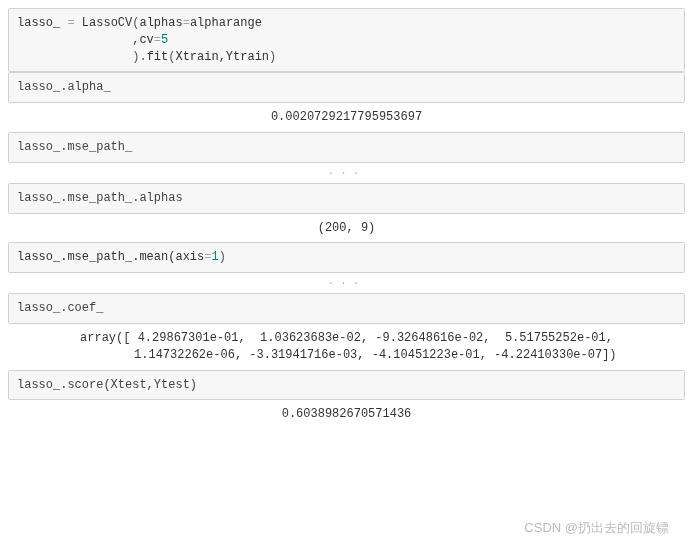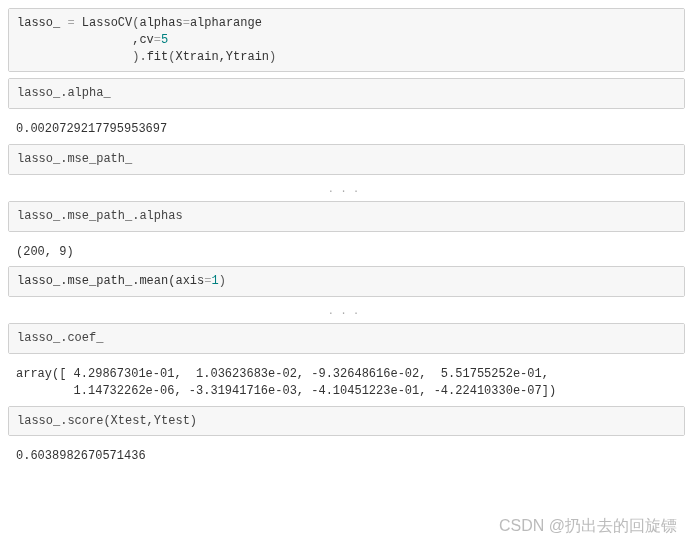--- a/index.html
+++ b/index.html
@@ -8,49 +8,50 @@
     background: #ffffff;
     font-family: Consolas, "Courier New", monospace;
     font-size: 12px;
     color: #444;
     width: 693px;
     box-sizing: border-box;
   }
   .cell {
     border: 1px solid #d0d0d0;
     border-radius: 2px;
-    margin-bottom: 6px;
+    margin-bottom: 0;
     background: #fff;
   }
   .code-cell {
     background: #f7f7f7;
     padding: 6px 8px;
     white-space: pre;
     line-height: 1.4;
   }
   .output {
     padding: 6px 8px;
     white-space: pre;
     line-height: 1.4;
     color: #333;
+    text-align: center;
   }
   .ellipsis {
     text-align: center;
     color: #aaa;
     font-size: 11px;
     letter-spacing: 6px;
     padding: 2px 0 6px 0;
   }
   .watermark {
     position: fixed;
-    right: 16px;
+    right: 24px;
     bottom: 8px;
     color: rgba(120,120,120,0.5);
     font-family: sans-serif;
-    font-size: 16px;
+    font-size: 13px;
     pointer-events: none;
   }
   
   .s-ident { color: #333; }
   .s-func  { color: #333; }
   .s-kwarg { color: #333; }
   .s-eq    { color: #a6a6a6; }
   .s-num   { color: #008080; }
   .s-paren { color: #555; }
 </style>

